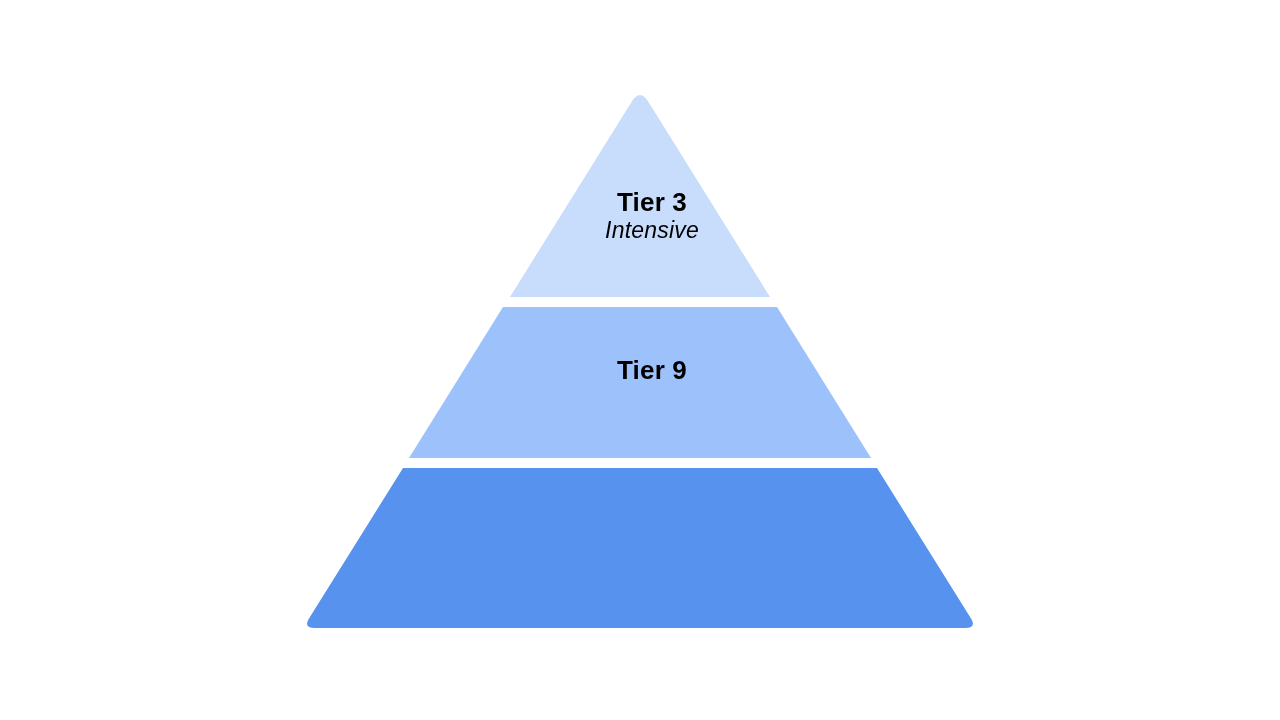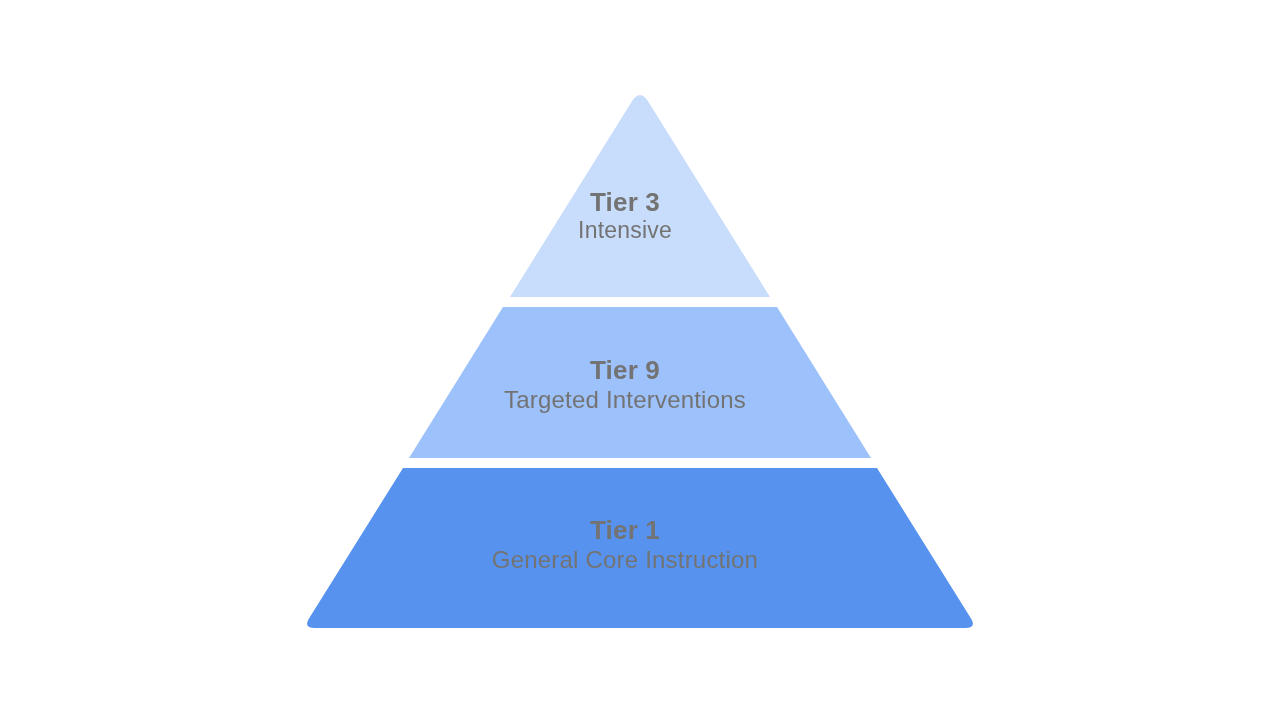--- a/index.html
+++ b/index.html
@@ -16,36 +16,37 @@
     overflow: hidden;
   }
   .pyramid-svg {
     position: absolute;
     left: 0;
     top: 0;
   }
   .tier-label {
     position: absolute;
     width: 480px;
-    left: 385px;
+    left: 412px;
     text-align: center;
-    color: #737373;
+    color: #000000;
     pointer-events: none;
   }
   .tier-title {
     font-size: 26px;
     font-weight: 700;
     line-height: 30px;
     letter-spacing: 0.2px;
   }
   .tier-desc {
     font-size: 23px;
     font-weight: 400;
     line-height: 27px;
     letter-spacing: 0.2px;
+    font-style: italic;
   }
   .tier-desc.wide {
     font-size: 24px;
     line-height: 30px;
   }
   #tier3-label { top: 187px; }
   #tier2-label { top: 355px; }
   #tier1-label { top: 515px; }
 </style>
 </head>
@@ -62,21 +63,16 @@
     <path d="M 403 468 L 877 468 L 971 618.5 Q 977 628 965 628 L 315 628 Q 303 628 309 618.5 Z" fill="#5793EE"></path>
   </svg>
 
   <div id="tier3-label" class="tier-label">
     <div class="tier-title">Tier 3</div>
     <div class="tier-desc">Intensive</div>
   </div>
 
   <div id="tier2-label" class="tier-label">
     <div class="tier-title">Tier 9</div>
-    <div class="tier-desc wide">Targeted Interventions</div>
   </div>
 
-  <div id="tier1-label" class="tier-label">
-    <div class="tier-title">Tier 1</div>
-    <div class="tier-desc wide">General Core Instruction</div>
-  </div>
 
 </div>
 
 </body></html>

